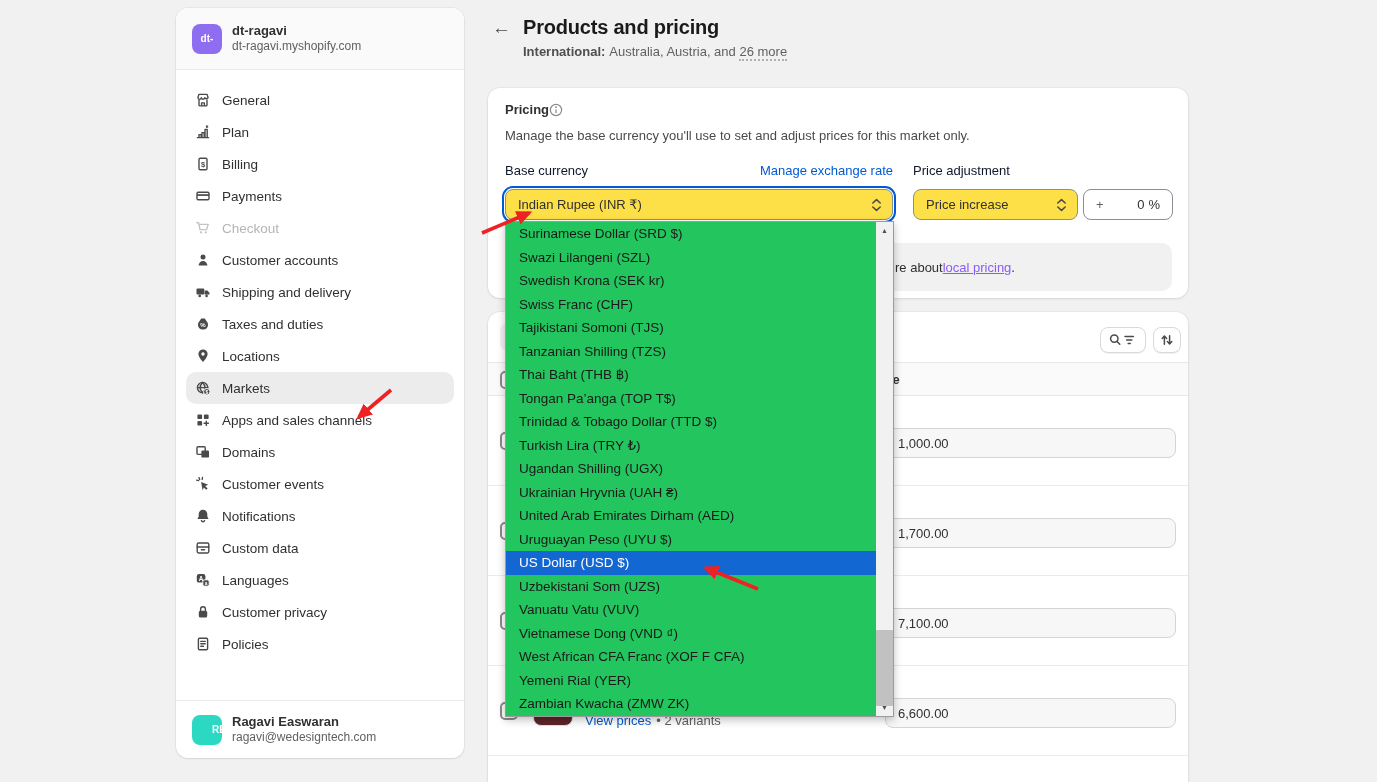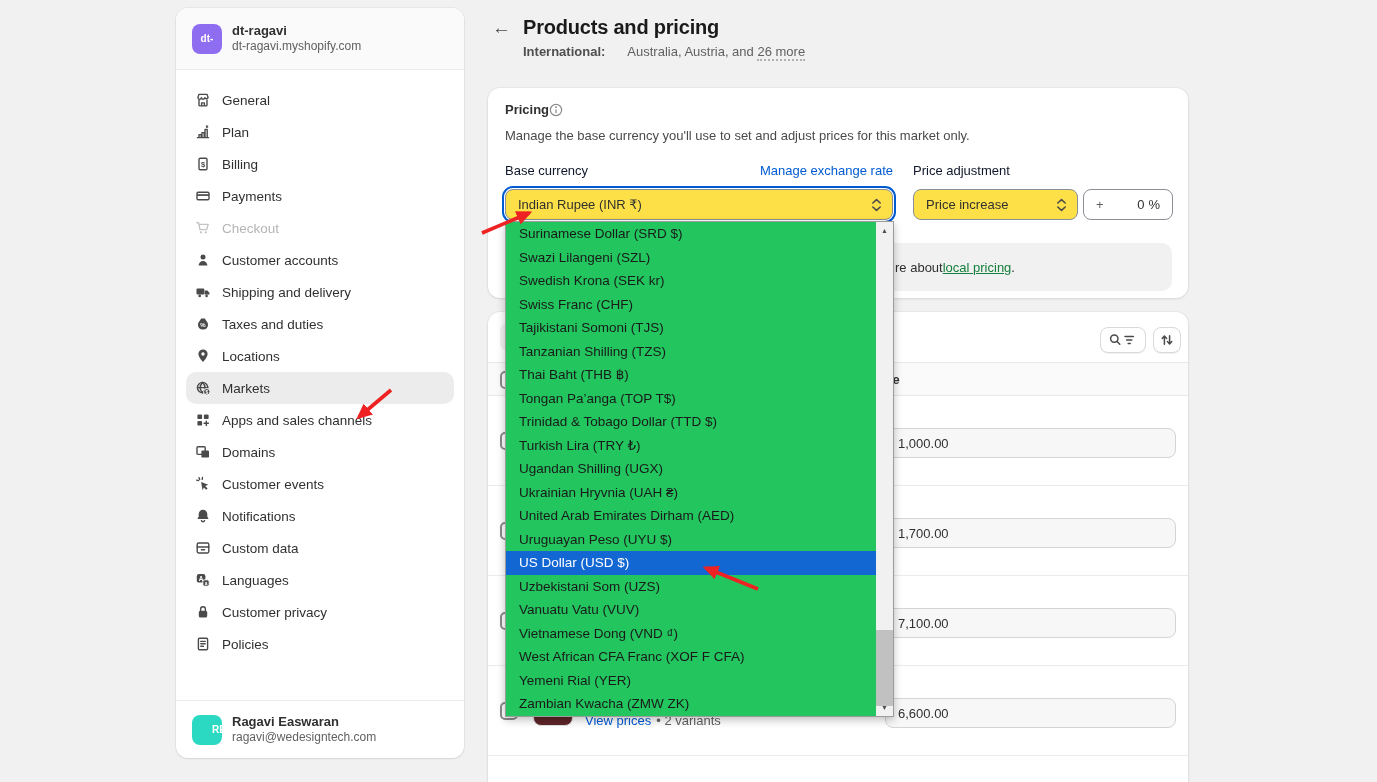--- a/index.html
+++ b/index.html
@@ -31,38 +31,38 @@
   .nav-item.disabled .nav-icon { color:#c4c4c4; }
   .s-footer { position:absolute; left:0; right:0; bottom:0; height:58px; border-top:1px solid #ebebeb;
     display:flex; align-items:center; gap:10px; padding:0 16px; border-radius:0 0 12px 12px; cursor:pointer; }
 
   
   .page-header { position:absolute; left:492px; top:16px; width:640px; }
   .ph-row { display:flex; align-items:center; gap:12px; }
   .back { font-size:19px; color:#4a4a4a; cursor:pointer; line-height:20px; }
   .page-title { font-size:20px; font-weight:700; color:#1a1a1a; letter-spacing:-.2px; }
   .subtitle { margin:5px 0 0 31px; font-size:13px; color:#616161; }
-  .sub-label { font-weight:700; color:#4f4f4f; margin-right:22px; }
+  .sub-label { font-weight:700; color:#4f4f4f; margin-right:4px; }
   .sub-more { border-bottom:2px dotted #b0b0b0; padding-bottom:0; cursor:pointer; }
 
   
   .card { position:absolute; left:488px; width:700px; background:#fff; border-radius:12px;
     box-shadow:0 1px 3px rgba(0,0,0,.09),0 0 0 1px rgba(0,0,0,.03); }
   .pricing-card { top:88px; height:210px; }
   .products-card { top:312px; height:470px; border-radius:12px 12px 0 0; }
 
   .p-title-row { position:absolute; left:17px; top:14px; display:flex; align-items:center; gap:0; }
   .p-title { font-size:13px; font-weight:700; }
   .p-desc { position:absolute; left:17px; top:40px; font-size:13px; color:#4a4a4a; }
   .lbl { position:absolute; top:75px; font-size:13px; color:#0f172a; }
   .lbl.base { left:17px; }
   .lbl.adjust { left:425px; }
   .manage-link { position:absolute; top:75px; left:17px; width:388px; text-align:right; }
   a.link, .link { color:#005bd3; text-decoration:none; cursor:pointer; }
-  .banner-link { color:#15803d; text-decoration:underline; cursor:pointer; }
+  .banner-link { color:#8b5cf6; text-decoration:underline; cursor:pointer; }
 
   .select { position:absolute; top:101px; height:31px; background:#fde047; border:1px solid #898f94;
     border-radius:8px; display:flex; align-items:center; justify-content:space-between;
     padding:0 10px 0 12px; font-size:13px; cursor:pointer; }
   .select.focused { outline:2px solid #005bd3; outline-offset:1.5px; }
   .sel-currency { left:17px; width:388px; }
   .sel-adjust { left:425px; width:165px; }
   .percent-field { position:absolute; top:101px; left:595px; width:90px; height:31px;
     border:1px solid #898f94; border-radius:8px; display:flex; align-items:center;
     justify-content:space-between; padding:0 12px; background:#fff; }

